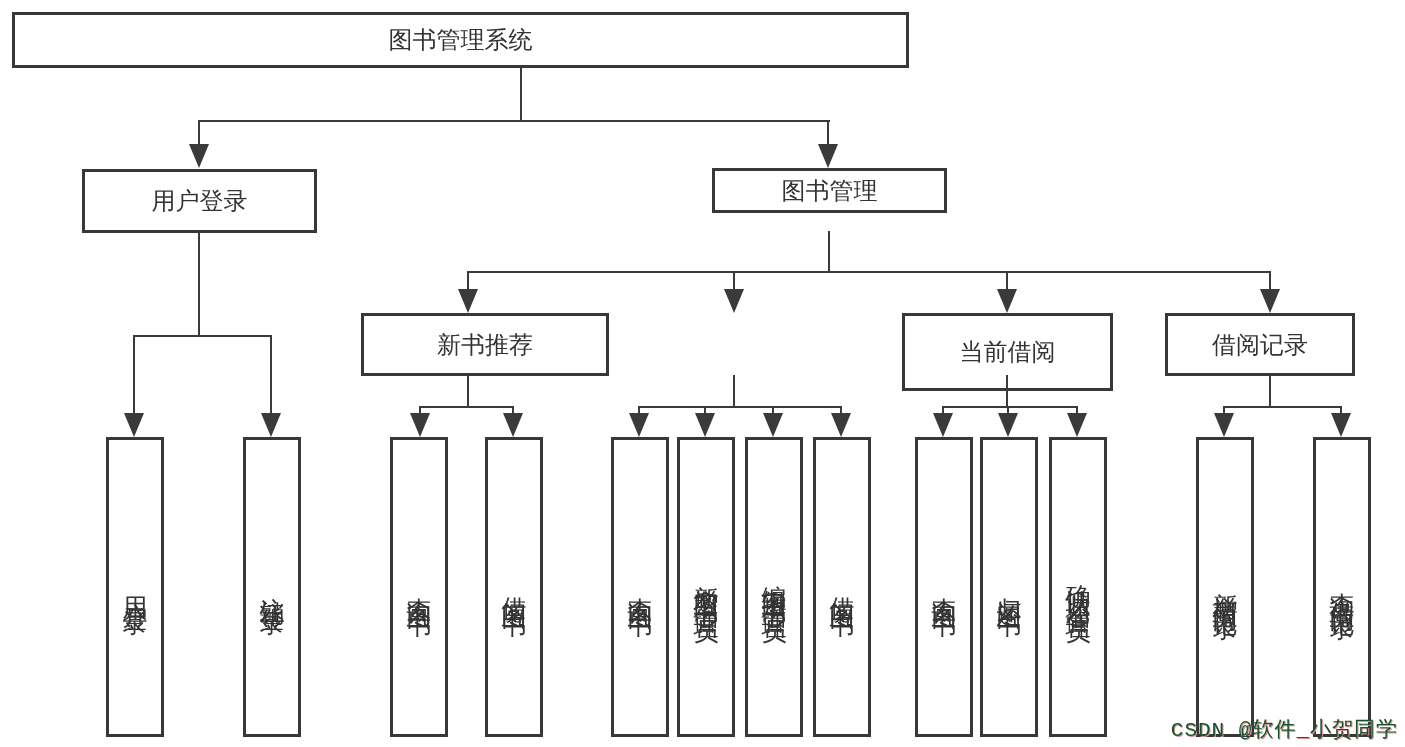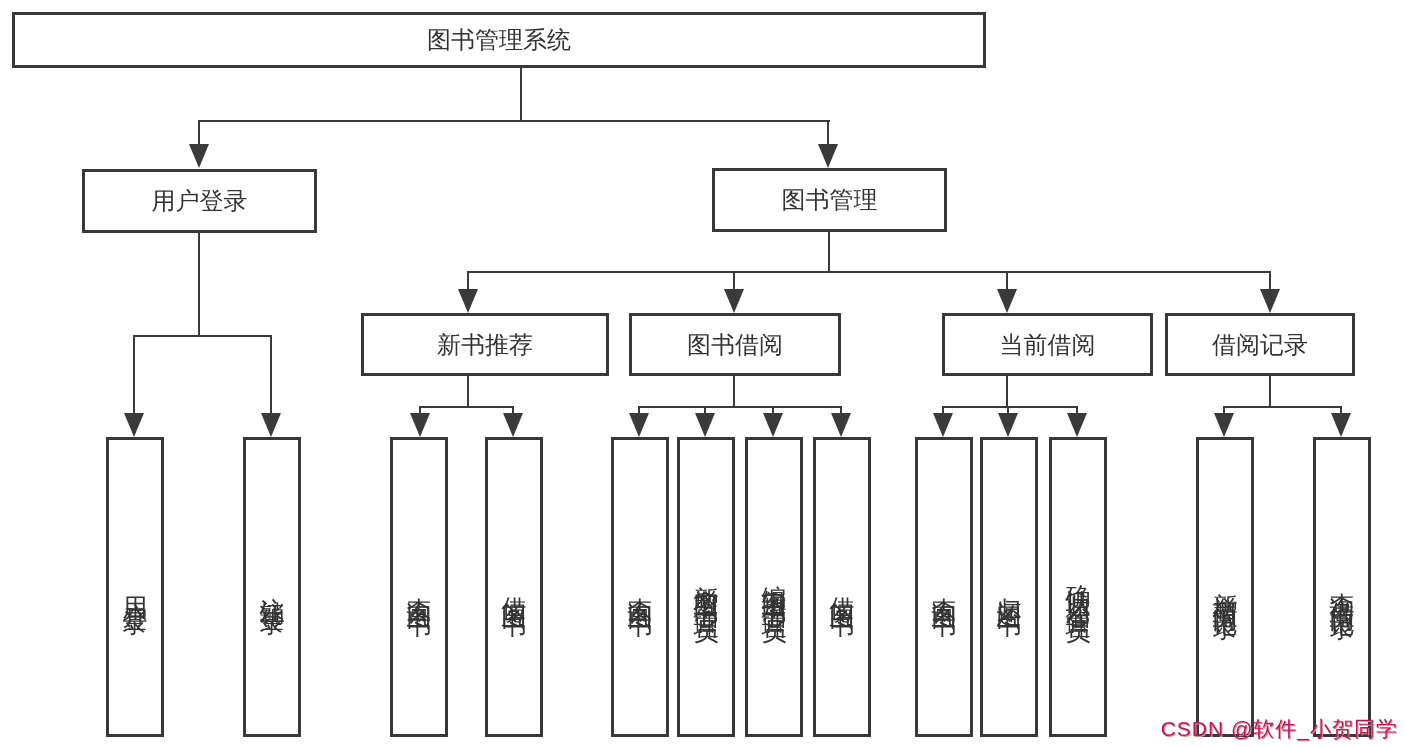--- a/index.html
+++ b/index.html
@@ -40,39 +40,39 @@
     width:0;height:0;
     border-left:10px solid transparent;
     border-right:10px solid transparent;
     border-top:24px solid #3a3a3a;
   }
   .watermark{
     position:absolute;
     right:7px;
     bottom:4px;
     font-size:21px;
-    color:#be185d;
+    color:#14532d;
     text-shadow:1px 1px 0 #dd9090;
     letter-spacing:1px;
     white-space:nowrap;
+    font-family:Liberation Mono, monospace;
   }
 </style>
 </head>
 <body>
 
 <div id="canvas">
 
-  <div class="node" style="left:12px;top:12px;width:974px;height:56px">图书管理系统</div>
+  <div class="node" style="left:12px;top:12px;width:897px;height:56px">图书管理系统</div>
 
   <div class="node" style="left:82px;top:169px;width:235px;height:64px">用户登录</div>
-  <div class="node" style="left:712px;top:168px;width:235px;height:64px">图书管理</div>
+  <div class="node" style="left:712px;top:168px;width:235px;height:45px">图书管理</div>
 
   <div class="node" style="left:361px;top:313px;width:248px;height:63px">新书推荐</div>
-  <div class="node" style="left:629px;top:313px;width:212px;height:63px">图书借阅</div>
-  <div class="node" style="left:942px;top:313px;width:211px;height:63px">当前借阅</div>
+  <div class="node" style="left:902px;top:313px;width:211px;height:78px">当前借阅</div>
   <div class="node" style="left:1165px;top:313px;width:190px;height:63px">借阅记录</div>
 
   <div class="node vnode" style="left:106px;top:437px;width:58px;height:300px">用户登录</div>
   <div class="node vnode" style="left:243px;top:437px;width:58px;height:300px">注销登录</div>
 
   <div class="node vnode" style="left:390px;top:437px;width:58px;height:300px">查询图书</div>
   <div class="node vnode" style="left:485px;top:437px;width:58px;height:300px">借阅图书</div>
 
   <div class="node vnode" style="left:611px;top:437px;width:58px;height:300px">查询图书</div>
   <div class="node vnode" style="left:677px;top:437px;width:58px;height:300px">新增图书（管理员）</div>

